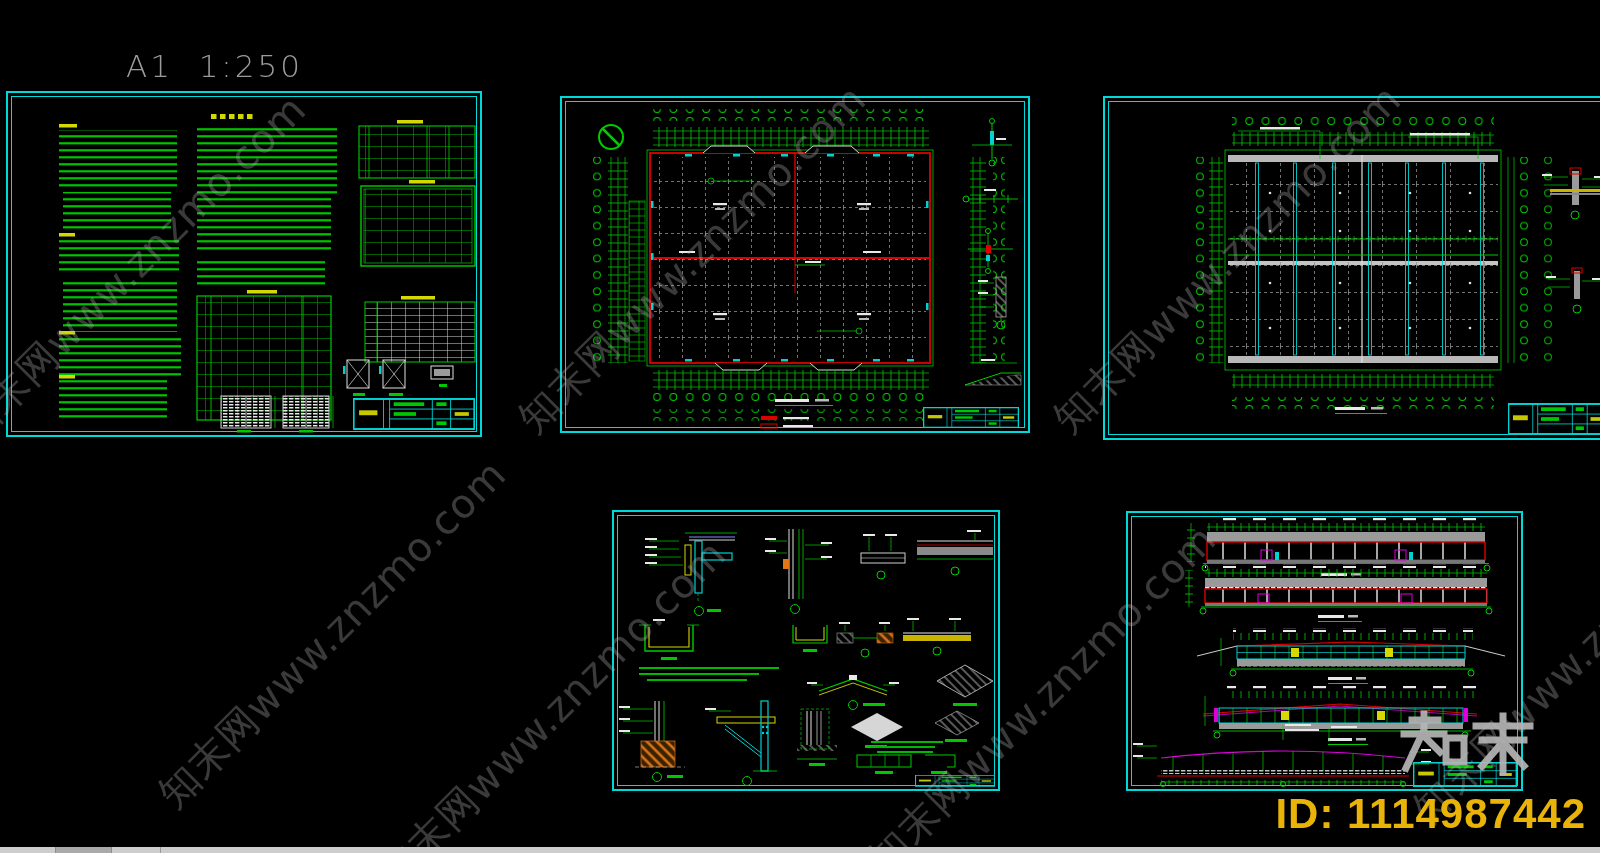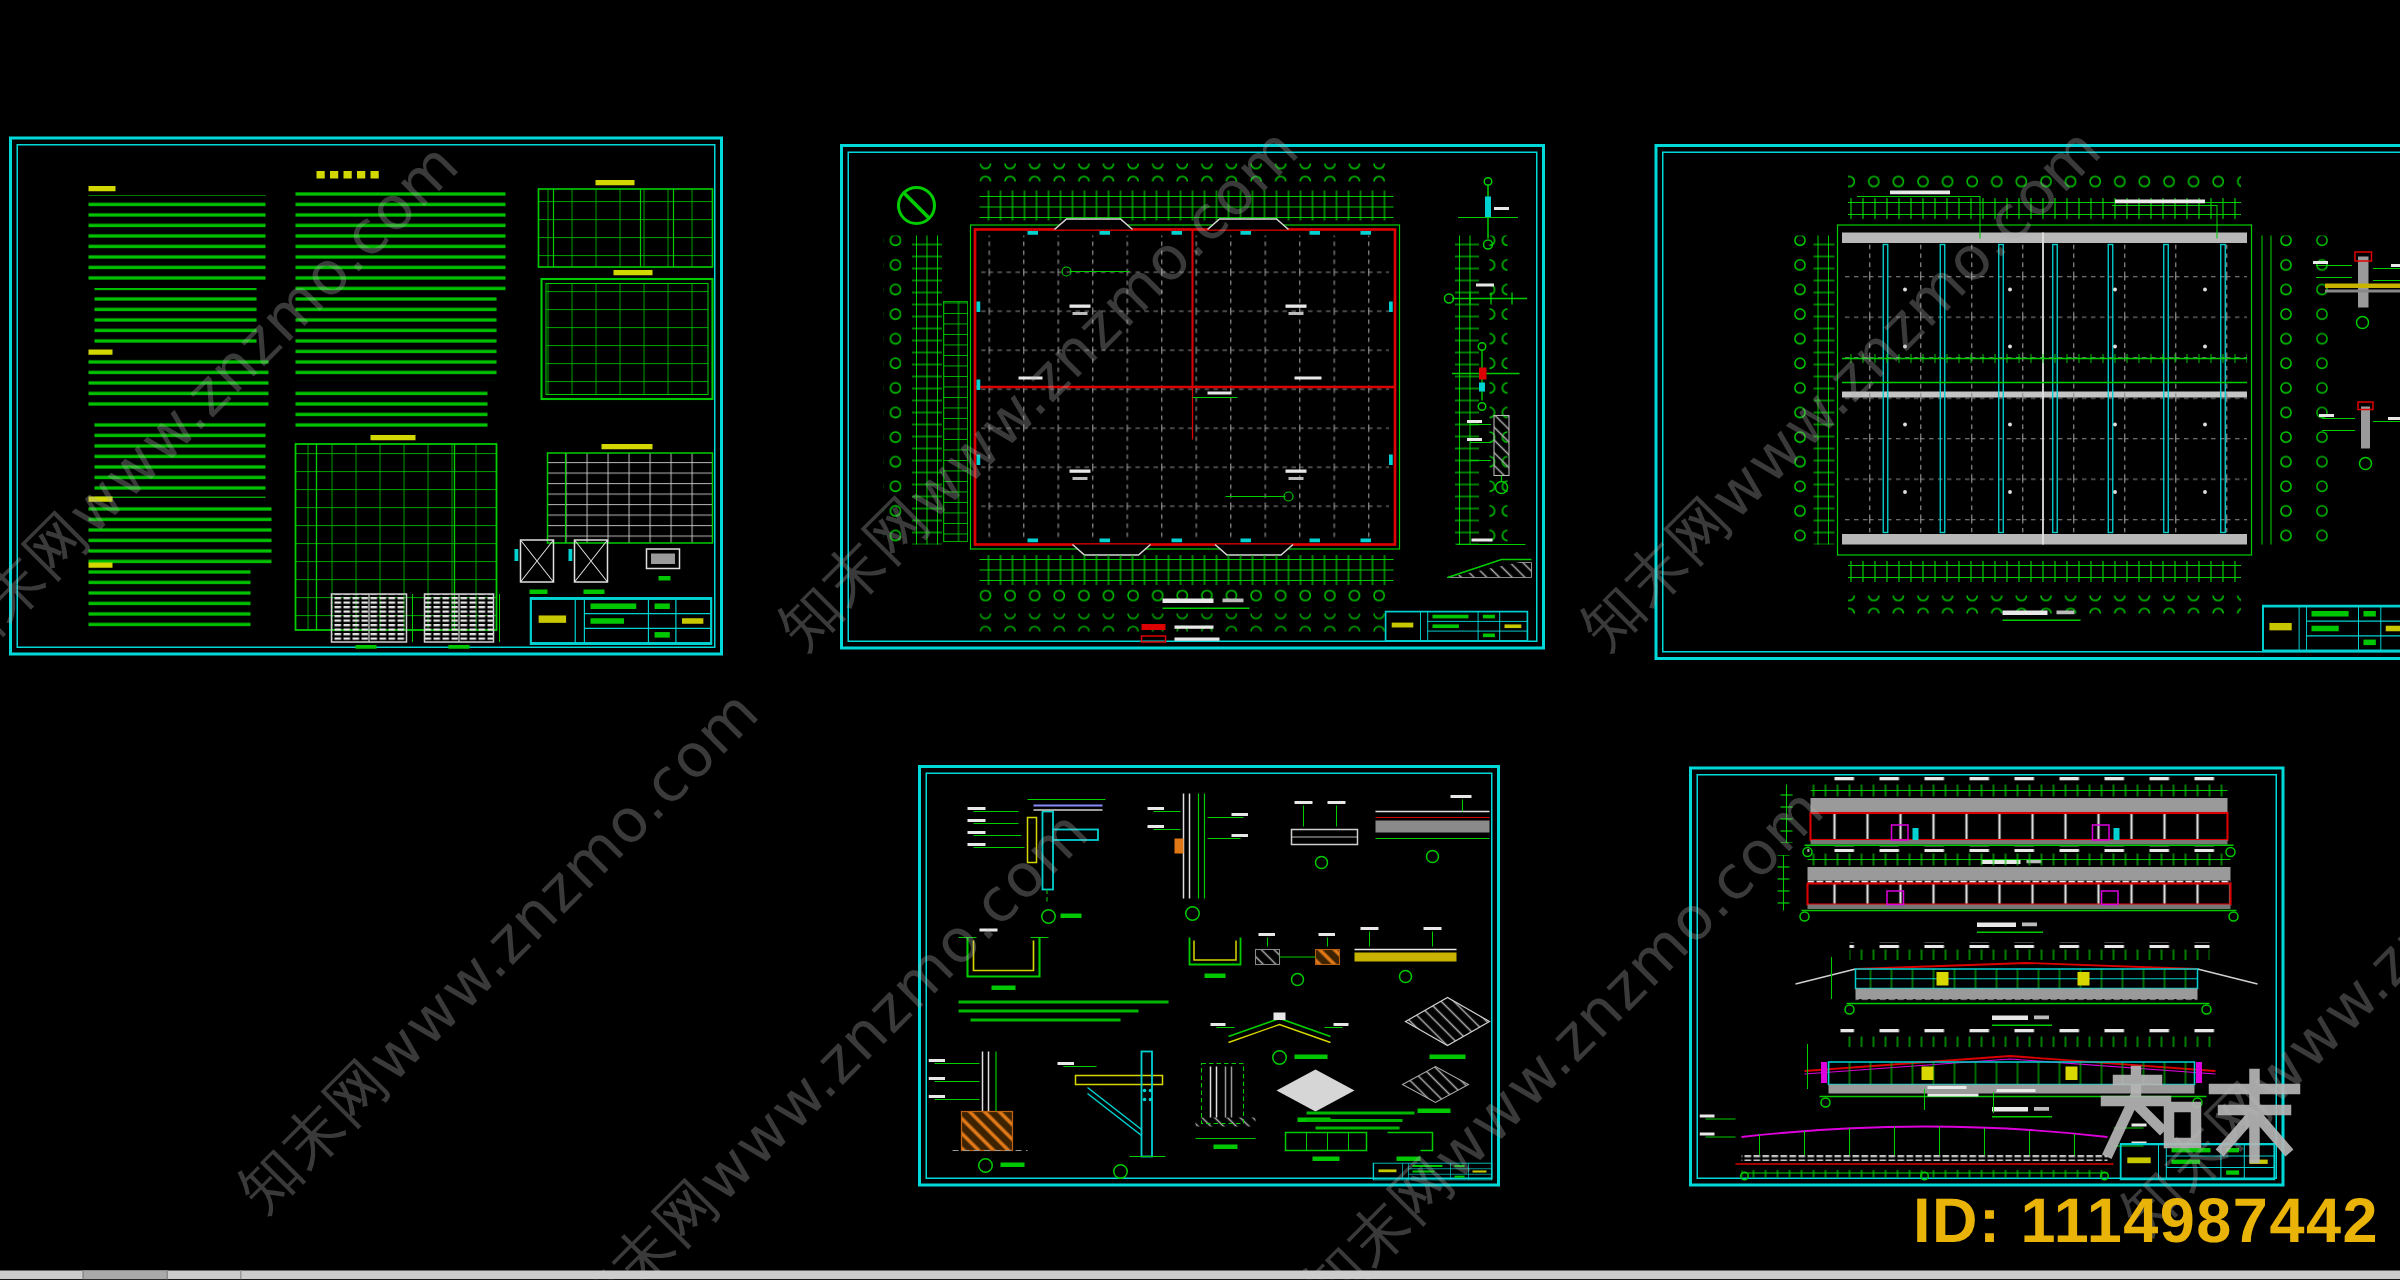--- a/index.html
+++ b/index.html
@@ -91,20 +91,21 @@
         <rect x="6" y="10" width="18" height="4" fill="#c8c800"></rect>
         <rect x="40" y="3.5" width="30" height="3" fill="#00c800"></rect>
         <rect x="82" y="3.5" width="10" height="3" fill="#00c800"></rect>
         <rect x="40" y="11.5" width="22" height="3" fill="#00c800"></rect>
         <rect x="100" y="11.5" width="14" height="3" fill="#c8c800"></rect>
         <rect x="82" y="19" width="10" height="3" fill="#00c800"></rect>
       </symbol>
     </defs>
   </svg>
 
+  <div id="top-label">A1  1:250</div>
 
   <div class="sheet" style="left:6px;top:91px;width:476px;height:346px">
     <svg width="466" height="336" viewBox="0 0 466 336">
 
       <rect x="46" y="32" width="118" height="58" fill="url(#gtext)"></rect>
       <rect x="50" y="94" width="108" height="40" fill="url(#gtext)"></rect>
       <rect x="46" y="140" width="120" height="36" fill="url(#gtext)"></rect>
       <rect x="50" y="182" width="114" height="52" fill="url(#gtext)"></rect>
       <rect x="46" y="238" width="122" height="40" fill="url(#gtext)"></rect>
       <rect x="46" y="282" width="108" height="38" fill="url(#gtext)"></rect>

